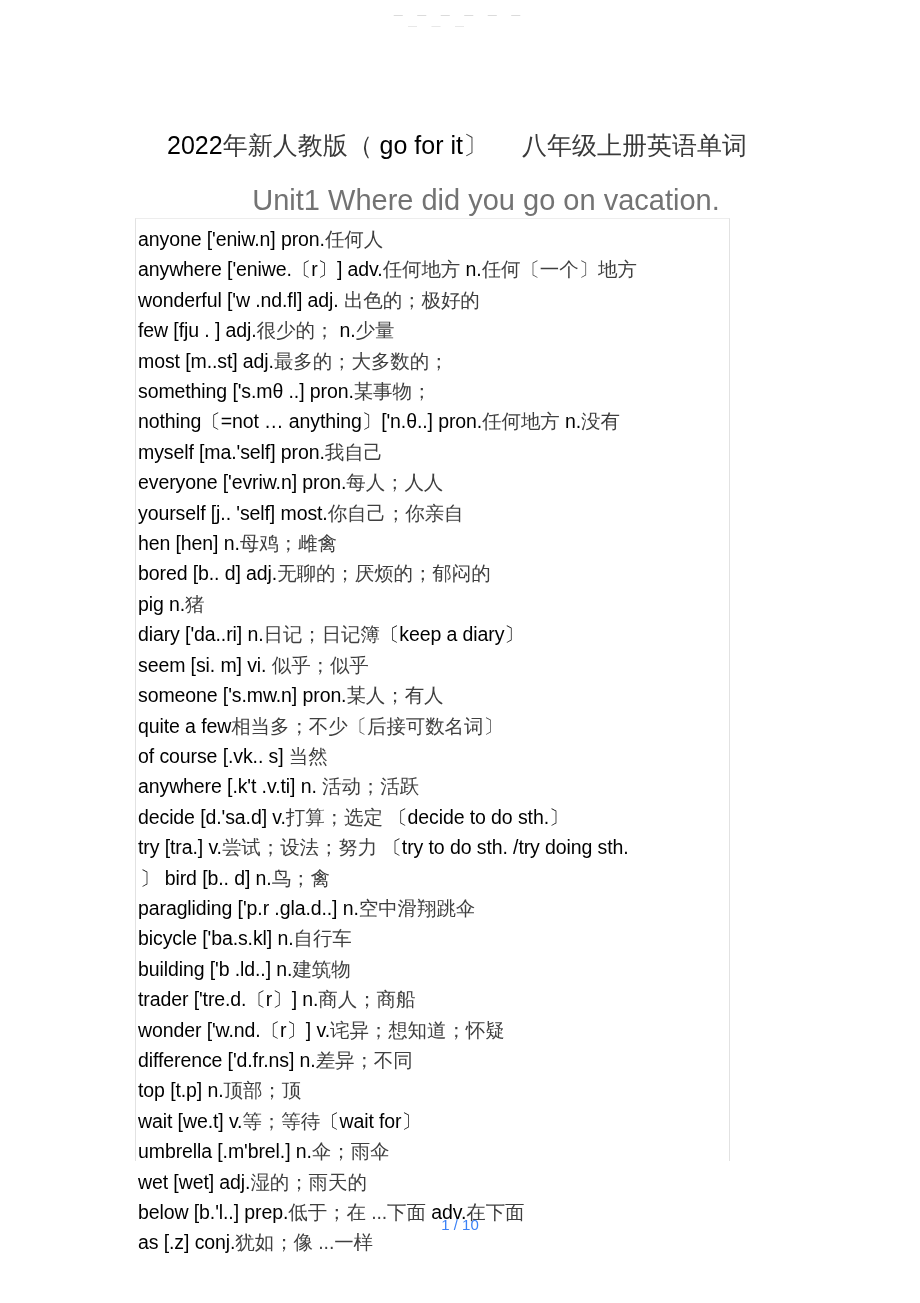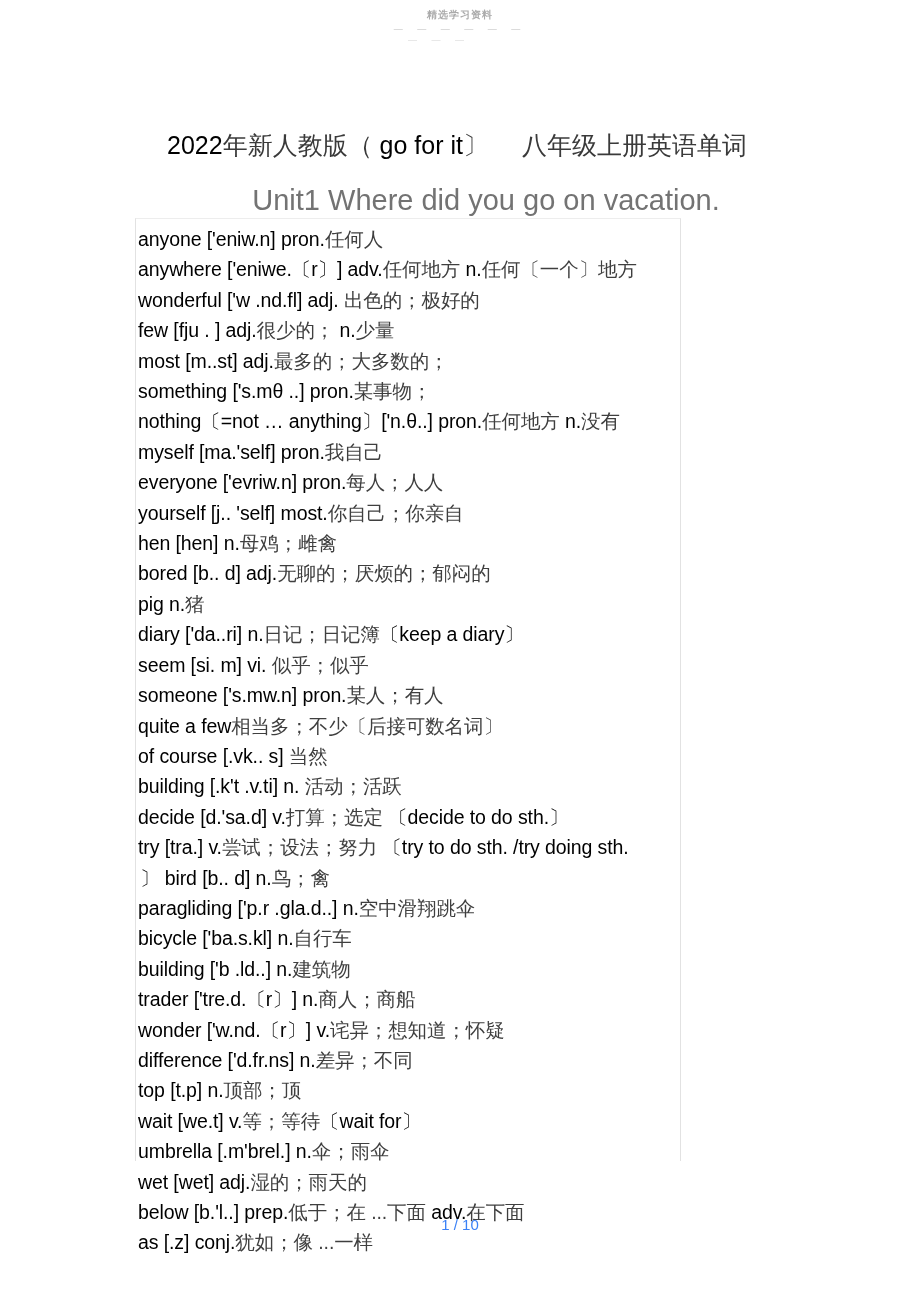--- a/index.html
+++ b/index.html
@@ -87,21 +87,21 @@
     font-weight: 400;
     color: #737373;
     white-space: nowrap;
   }
 
   
   .vocab-box {
     position: absolute;
     left: 135px;
     top: 218px;
-    width: 546px;
+    width: 595px;
     height: 943px;
     border-left: 1px solid #e2e2e2;
     border-top: 1px solid #ededed;
     border-right: 1px solid #e2e2e2;
     border-bottom: none;
     box-sizing: border-box;
     padding: 5px 0 0 2px;
     background: #ffffff;
   }
 
@@ -133,21 +133,20 @@
     font-size: 15px;
     color: #3b82f6;
   }
 </style>
 </head>
 <body>
 
 <div class="page">
 
   <div class="watermark">
-    <span class="wm-text">精选学习资料</span>
     <span class="wm-dashes">—  —  —  —  —  —</span>
     <span class="wm-dashes2">—  —  —</span>
   </div>
 
   <div class="doc-title">
     <span>2022</span><span class="cn">年新人教版（</span><span> go for it</span><span class="cn">〕</span><span class="gap"></span><span class="cn">八年级上册英语单词</span>
   </div>
 
   <div class="unit-title">Unit1  Where did you go on vacation.</div>
 
@@ -164,21 +163,21 @@
         <li class="vocab-line"><span>everyone ['evriw.n] pron.</span><span class="cn">每人；人人</span></li>
         <li class="vocab-line"><span>yourself [j.. 'self] most.</span><span class="cn">你自己；你亲自</span></li>
         <li class="vocab-line"><span>hen [hen] n.</span><span class="cn">母鸡；雌禽</span></li>
         <li class="vocab-line"><span>bored [b.. d] adj.</span><span class="cn">无聊的；厌烦的；郁闷的</span></li>
         <li class="vocab-line"><span>pig n.</span><span class="cn">猪</span></li>
         <li class="vocab-line"><span>diary ['da..ri] n.</span><span class="cn">日记；日记簿</span><span>〔keep a diary〕</span></li>
         <li class="vocab-line"><span>seem [si. m] vi. </span><span class="cn">似乎；似乎</span></li>
         <li class="vocab-line"><span>someone ['s.mw.n] pron.</span><span class="cn">某人；有人</span></li>
         <li class="vocab-line"><span>quite a few</span><span class="cn">相当多；不少〔后接可数名词〕</span></li>
         <li class="vocab-line"><span>of course [.vk.. s] </span><span class="cn">当然</span></li>
-        <li class="vocab-line"><span>building [.k't .v.ti] n. </span><span class="cn">活动；活跃</span></li>
+        <li class="vocab-line"><span>anywhere [.k't .v.ti] n. </span><span class="cn">活动；活跃</span></li>
         <li class="vocab-line"><span>decide [d.'sa.d] v.</span><span class="cn">打算；选定</span><span> 〔decide to do sth.〕</span></li>
         <li class="vocab-line"><span>try [tra.] v.</span><span class="cn">尝试；设法；努力</span><span>  〔try to do sth. /try doing sth.</span></li>
         <li class="vocab-line" style="padding-left: 2px;"><span>〕 bird [b.. d] n.</span><span class="cn">鸟；禽</span></li>
         <li class="vocab-line"><span>paragliding ['p.r .gla.d..] n.</span><span class="cn">空中滑翔跳伞</span></li>
         <li class="vocab-line"><span>bicycle ['ba.s.kl] n.</span><span class="cn">自行车</span></li>
         <li class="vocab-line"><span>building ['b .ld..] n.</span><span class="cn">建筑物</span></li>
         <li class="vocab-line"><span>trader ['tre.d.〔r〕] n.</span><span class="cn">商人；商船</span></li>
         <li class="vocab-line"><span>wonder ['w.nd.〔r〕] v.</span><span class="cn">诧异；想知道；怀疑</span></li>
         <li class="vocab-line"><span>difference ['d.fr.ns] n.</span><span class="cn">差异；不同</span></li>
         <li class="vocab-line"><span>top [t.p] n.</span><span class="cn">顶部；顶</span></li>

